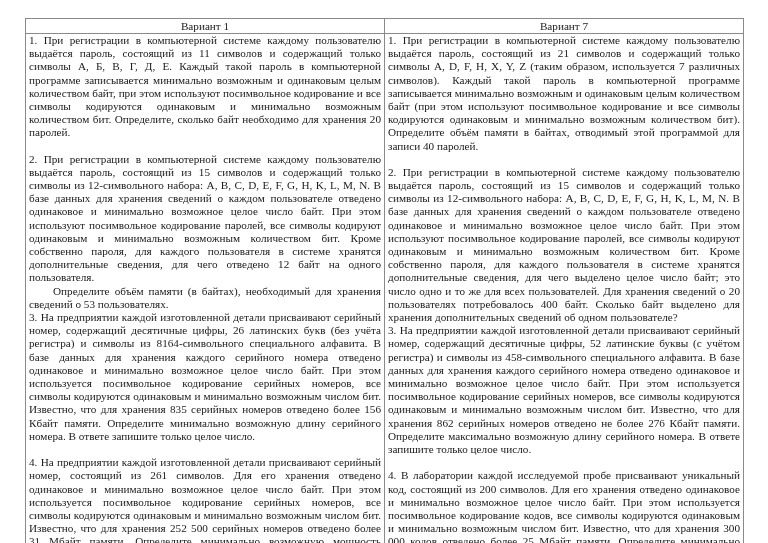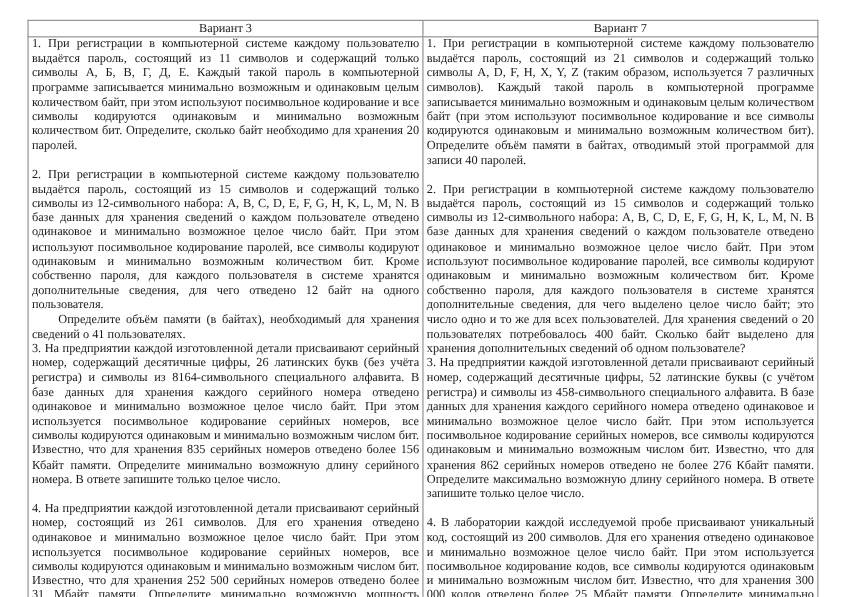--- a/index.html
+++ b/index.html
@@ -34,29 +34,29 @@
 </head>
 <body>
 
 <table class="doc-table">
   <colgroup>
     <col style="width:359px">
     <col style="width:359px">
   </colgroup>
   <tbody>
       <tr>
-    <th>Вариант 3</th>
+    <th>Вариант 1</th>
     <th>Вариант 7</th>
   </tr>
   <tr>
     <td>
       <p class="task">1. При регистрации в компьютерной системе каждому пользователю выдаётся пароль, состоящий из 11 символов и содержащий только символы А, Б, В, Г, Д, Е. Каждый такой пароль в компьютерной программе записывается минимально возможным и одинаковым целым количеством байт, при этом используют посимвольное кодирование и все символы кодируются одинаковым и минимально возможным количеством бит. Определите, сколько байт необходимо для хранения 20 паролей.</p>
       <p class="task gap">
         <span>2. При регистрации в компьютерной системе каждому пользователю выдаётся пароль, состоящий из 15 символов и содержащий только символы из 12-символьного набора: A, B, C, D, E, F, G, H, K, L, M, N. В базе данных для хранения сведений о каждом пользователе отведено одинаковое и минимально возможное целое число байт. При этом используют посимвольное кодирование паролей, все символы кодируют одинаковым и минимально возможным количеством бит. Кроме собственно пароля, для каждого пользователя в системе хранятся дополнительные сведения, для чего отведено 12 байт на одного пользователя.</span>
-        <span class="indent">Определите объём памяти (в байтах), необходимый для хранения сведений о 41 пользователях.</span>
+        <span class="indent">Определите объём памяти (в байтах), необходимый для хранения сведений о 53 пользователях.</span>
       </p>
       <p class="task">3. На предприятии каждой изготовленной детали присваивают серийный номер, содержащий десятичные цифры, 26 латинских букв (без учёта регистра) и символы из 8164-символьного специального алфавита. В базе данных для хранения каждого серийного номера отведено одинаковое и минимально возможное целое число байт. При этом используется посимвольное кодирование серийных номеров, все символы кодируются одинаковым и минимально возможным числом бит. Известно, что для хранения 835 серийных номеров отведено более 156 Кбайт памяти. Определите минимально возможную длину серийного номера. В ответе запишите только целое число.</p>
       <p class="task gap">4. На предприятии каждой изготовленной детали присваивают серийный номер, состоящий из 261 символов. Для его хранения отведено одинаковое и минимально возможное целое число байт. При этом используется посимвольное кодирование серийных номеров, все символы кодируются одинаковым и минимально возможным числом бит. Известно, что для хранения 252 500 серийных номеров отведено более 31 Мбайт памяти. Определите минимально возможную мощность алфавита, из которого составляются серийные номера. В ответе запишите только число.</p>
     </td>
     <td>
       <p class="task">1. При регистрации в компьютерной системе каждому пользователю выдаётся пароль, состоящий из 21 символов и содержащий только символы A, D, F, H, X, Y, Z (таким образом, используется 7 различных символов). Каждый такой пароль в компьютерной программе записывается минимально возможным и одинаковым целым количеством байт (при этом используют посимвольное кодирование и все символы кодируются одинаковым и минимально возможным количеством бит). Определите объём памяти в байтах, отводимый этой программой для записи 40 паролей.</p>
       <p class="task gap">2. При регистрации в компьютерной системе каждому пользователю выдаётся пароль, состоящий из 15 символов и содержащий только символы из 12-символьного набора: A, B, C, D, E, F, G, H, K, L, M, N. В базе данных для хранения сведений о каждом пользователе отведено одинаковое и минимально возможное целое число байт. При этом используют посимвольное кодирование паролей, все символы кодируют одинаковым и минимально возможным количеством бит. Кроме собственно пароля, для каждого пользователя в системе хранятся дополнительные сведения, для чего выделено целое число байт; это число одно и то же для всех пользователей. Для хранения сведений о 20 пользователях потребовалось 400 байт. Сколько байт выделено для хранения дополнительных сведений об одном пользователе?</p>
       <p class="task">3. На предприятии каждой изготовленной детали присваивают серийный номер, содержащий десятичные цифры, 52 латинские буквы (с учётом регистра) и символы из 458-символьного специального алфавита. В базе данных для хранения каждого серийного номера отведено одинаковое и минимально возможное целое число байт. При этом используется посимвольное кодирование серийных номеров, все символы кодируются одинаковым и минимально возможным числом бит. Известно, что для хранения 862 серийных номеров отведено не более 276 Кбайт памяти. Определите максимально возможную длину серийного номера. В ответе запишите только целое число.</p>
       <p class="task gap">4. В лаборатории каждой исследуемой пробе присваивают уникальный код, состоящий из 200 символов. Для его хранения отведено одинаковое и минимально возможное целое число байт. При этом используется посимвольное кодирование кодов, все символы кодируются одинаковым и минимально возможным числом бит. Известно, что для хранения 300 000 кодов отведено более 25 Мбайт памяти. Определите минимально возможную мощность алфавита, который используется для составления кодов. В ответе запишите только число.</p>
     </td>

